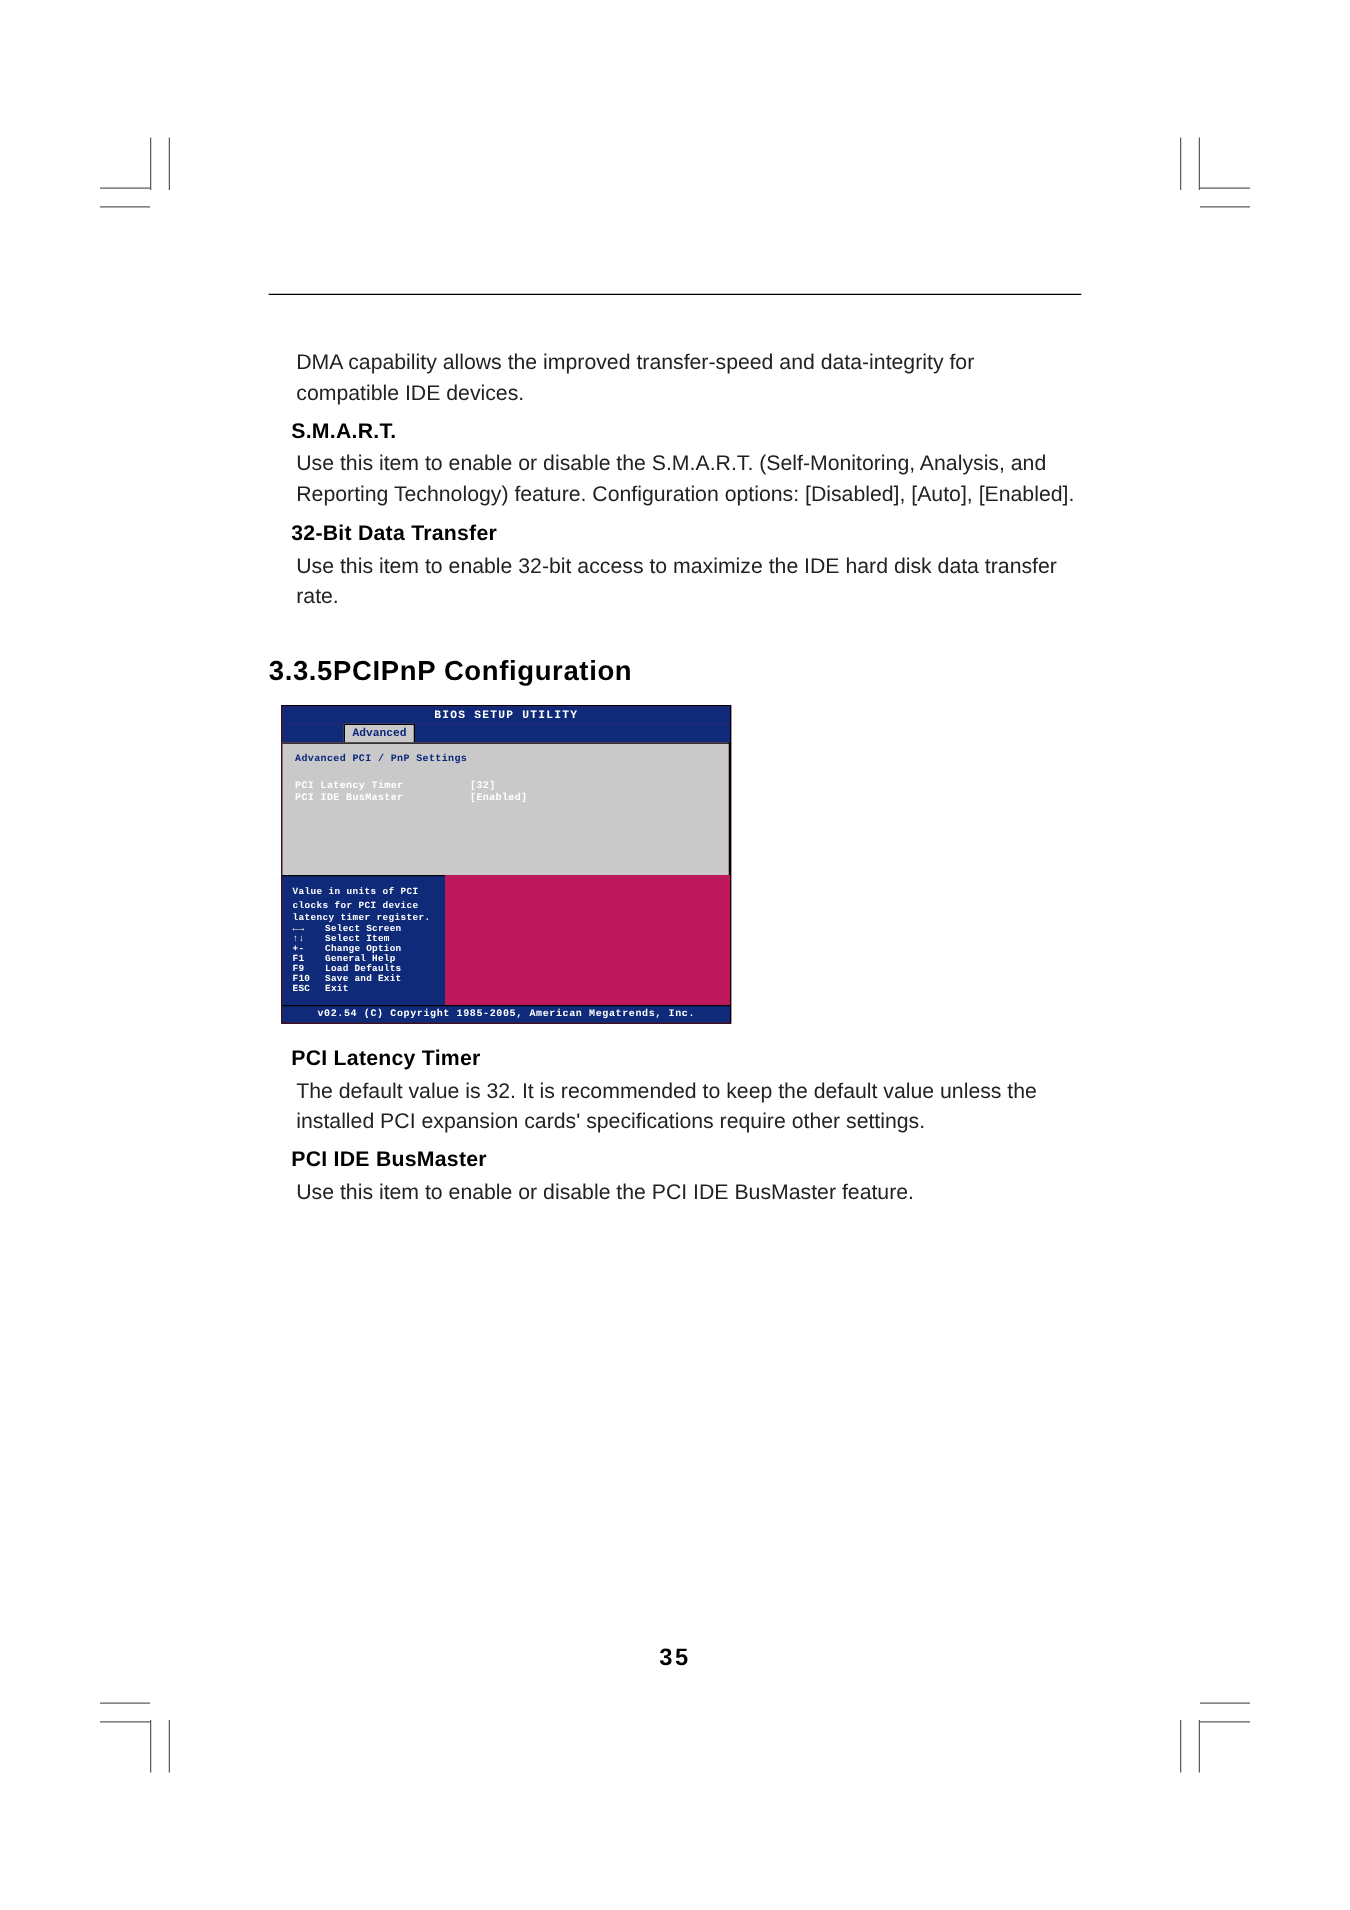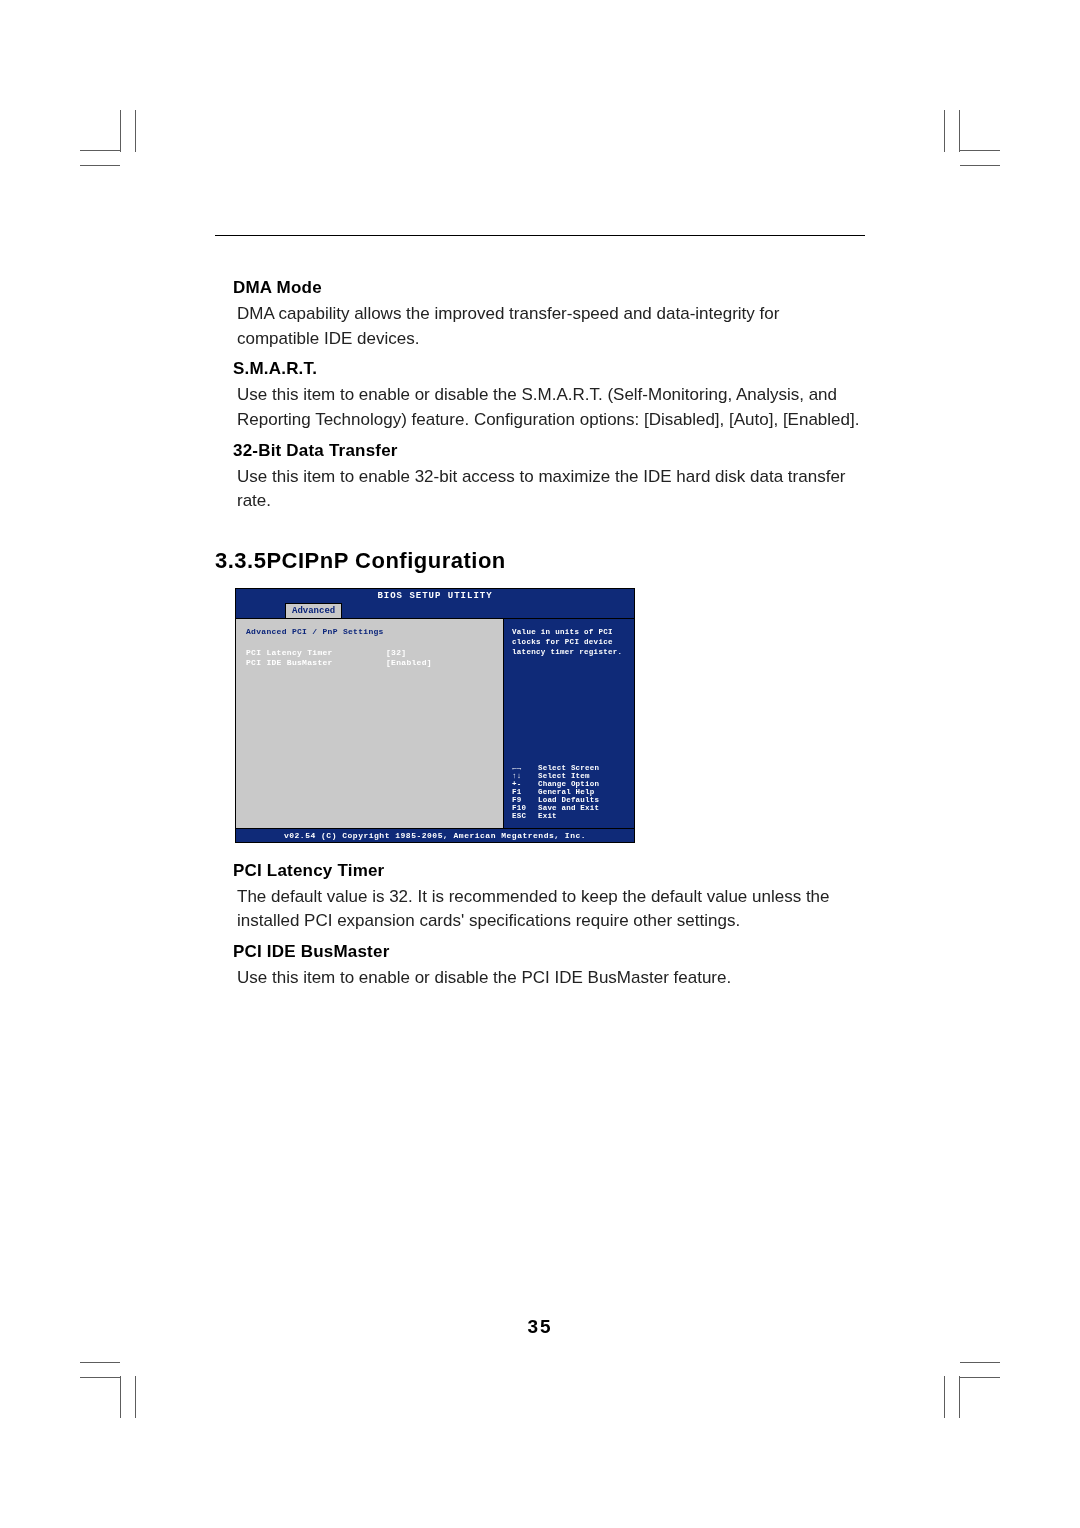--- a/index.html
+++ b/index.html
@@ -73,22 +73,22 @@
     font-size: 22px;
     font-weight: bold;
     letter-spacing: 0.5px;
     margin-top: 34px;
     margin-bottom: 14px;
     font-family: Arial, Helvetica, sans-serif;
   }
 
   
   .bios {
-    width: 400px;
-    margin-left: 20px;
+    width: 360px;
+    margin-left: 10px;
     margin-bottom: 18px;
     border: 1px solid #000;
     font-family: "Courier New", monospace;
     background: #be185d;
     color: #fff;
   }
   .bios-title {
     text-align: center;
     background: #0f2a78;
     color: #fff;
@@ -109,20 +109,21 @@
     font-weight: bold;
     font-size: 9px;
     padding: 2px 6px;
     border-top: 1px solid #000;
     border-left: 1px solid #000;
     border-right: 1px solid #000;
   }
   .bios-body {
     display: flex;
     height: 210px;
+    flex-direction: column;
   }
   .bios-left {
     flex: 1;
     background: #c9c9c9;
     color: #0a247a;
     padding: 8px 10px;
     font-size: 8px;
     border-top: 1px solid #000;
     border-right: 1px solid #000;
     position: relative;
@@ -210,21 +211,20 @@
   <div class="v1"></div>
     <div class="v2"></div>
     <div class="h1"></div>
     <div class="h2"></div>
 </div>
 
 <div class="content">
   <div class="top-rule"></div>
 
   <div class="section">
-    <div class="label">DMA Mode</div>
     <div class="body">DMA capability allows the improved transfer-speed and data-integrity for compatible IDE devices.</div>
   </div>
 
   <div class="section">
     <div class="label">S.M.A.R.T.</div>
     <div class="body">Use this item to enable or disable the S.M.A.R.T. (Self-Monitoring, Analysis, and Reporting Technology) feature. Configuration options: [Disabled], [Auto], [Enabled].</div>
   </div>
 
   <div class="section">
     <div class="label">32-Bit Data Transfer</div>

